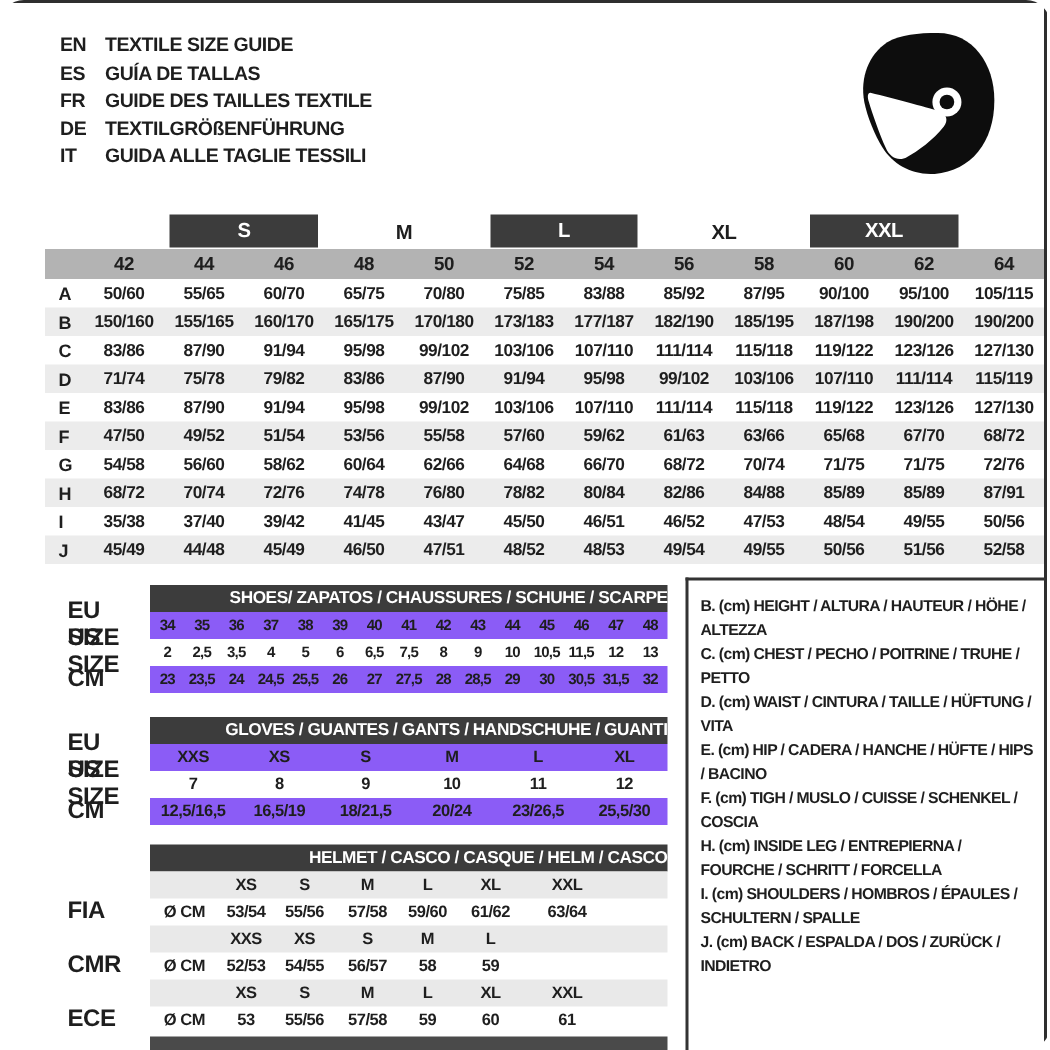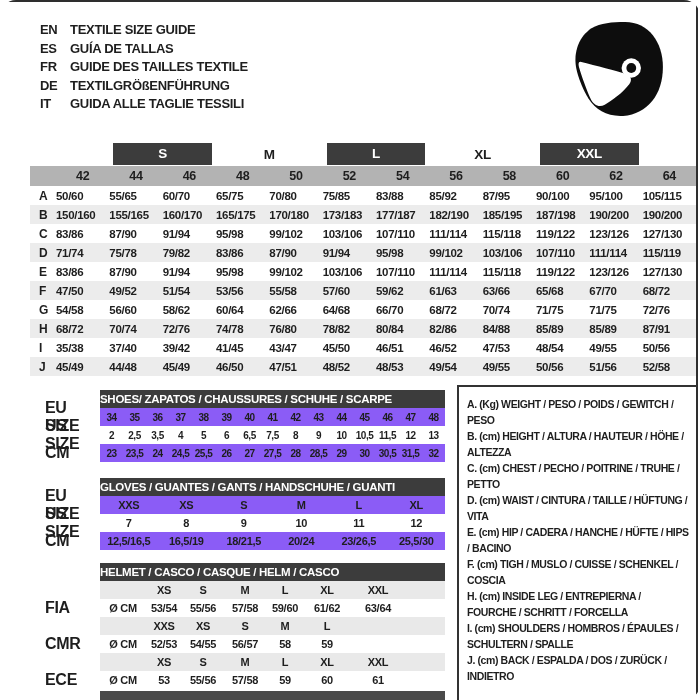--- a/index.html
+++ b/index.html
@@ -19,24 +19,24 @@
   .sizerow{display:grid;grid-template-columns:26px repeat(12,1fr);height:24px;align-items:center;}
   .sg{text-align:center;font-size:13.5px;}
   .sg.dark{background:#3c3c3c;color:#ffffff;height:22px;line-height:22px;margin:0 4px;}
   .sg.g1{grid-column:3/5}.sg.g2{grid-column:5/7}.sg.g3{grid-column:7/9}.sg.g4{grid-column:9/11}.sg.g5{grid-column:11/13}
   .numrow{display:flex;height:20px;background:#b3b3b3;align-items:center;}
   .numrow .spacer{width:26px;}
   .numrow .cells{flex:1;display:grid;grid-template-columns:repeat(12,1fr);text-align:center;font-size:12.5px;}
   .drow{display:flex;height:19px;align-items:center;font-size:11.5px;}
   .drow.alt{background:#ececec;}
   .rlabel{width:26px;padding-left:9px;box-sizing:border-box;font-size:12px;}
-  .drow .cells{flex:1;display:grid;grid-template-columns:repeat(12,1fr);}
+  .drow .cells{flex:1;display:grid;grid-template-columns:repeat(12,1fr);text-align:center;}
   
   .section{position:absolute;left:45px;width:400px;}
-  .sechead{margin-left:55px;height:18px;background:#3c3c3c;color:#fff;font-size:11.5px;line-height:18px;padding-left:0;box-sizing:border-box;white-space:nowrap;}
+  .sechead{margin-left:55px;height:18px;background:#3c3c3c;color:#fff;font-size:11.5px;line-height:18px;padding-left:0;box-sizing:border-box;white-space:nowrap;text-align:right;}
   .srow{display:flex;height:18px;align-items:center;}
   .slabel{width:55px;font-size:16px;}
   .scells{width:345px;height:18px;display:grid;align-items:center;text-align:center;}
   .shoes-cells{grid-template-columns:repeat(15,1fr);font-size:10px;letter-spacing:-0.5px;}
   .gloves-cells{grid-template-columns:repeat(6,1fr);font-size:11px;}
   .srow.alt .scells{background:#8b5cf6;}
   
   .hcells{width:345px;height:18px;display:grid;grid-template-columns:46px 36px 42px 42px 38px 46px 56px;align-items:center;text-align:center;font-size:11px;}
   .srow.alt .hcells{background:#e9e9e9;}
   
@@ -427,21 +427,20 @@
     <div class="srow">
       <span class="slabel">ECE</span>
       <div class="hcells">
         <span>Ø CM</span>
           <span style="display:contents"><span class="cell">53</span><span class="cell">55/56</span><span class="cell">57/58</span><span class="cell">59</span><span class="cell">60</span><span class="cell">61</span></span>
       </div>
     </div>
   </div>
 
   <div class="legend">
-    <div class="legend-item">A. (Kg) WEIGHT / PESO / POIDS / GEWITCH / PESO</div>
     <div class="legend-item">B. (cm) HEIGHT / ALTURA / HAUTEUR / HÖHE / ALTEZZA</div>
     <div class="legend-item">C. (cm) CHEST / PECHO / POITRINE / TRUHE / PETTO</div>
     <div class="legend-item">D. (cm) WAIST / CINTURA / TAILLE / HÜFTUNG / VITA</div>
     <div class="legend-item">E. (cm) HIP / CADERA / HANCHE / HÜFTE / HIPS /  BACINO</div>
     <div class="legend-item">F. (cm) TIGH / MUSLO / CUISSE / SCHENKEL / COSCIA</div>
     <div class="legend-item">H. (cm) INSIDE LEG / ENTREPIERNA / FOURCHE / SCHRITT / FORCELLA</div>
     <div class="legend-item">I.  (cm) SHOULDERS / HOMBROS / ÉPAULES / SCHULTERN / SPALLE</div>
     <div class="legend-item">J. (cm) BACK / ESPALDA / DOS / ZURÜCK / INDIETRO</div>
   </div>
 

